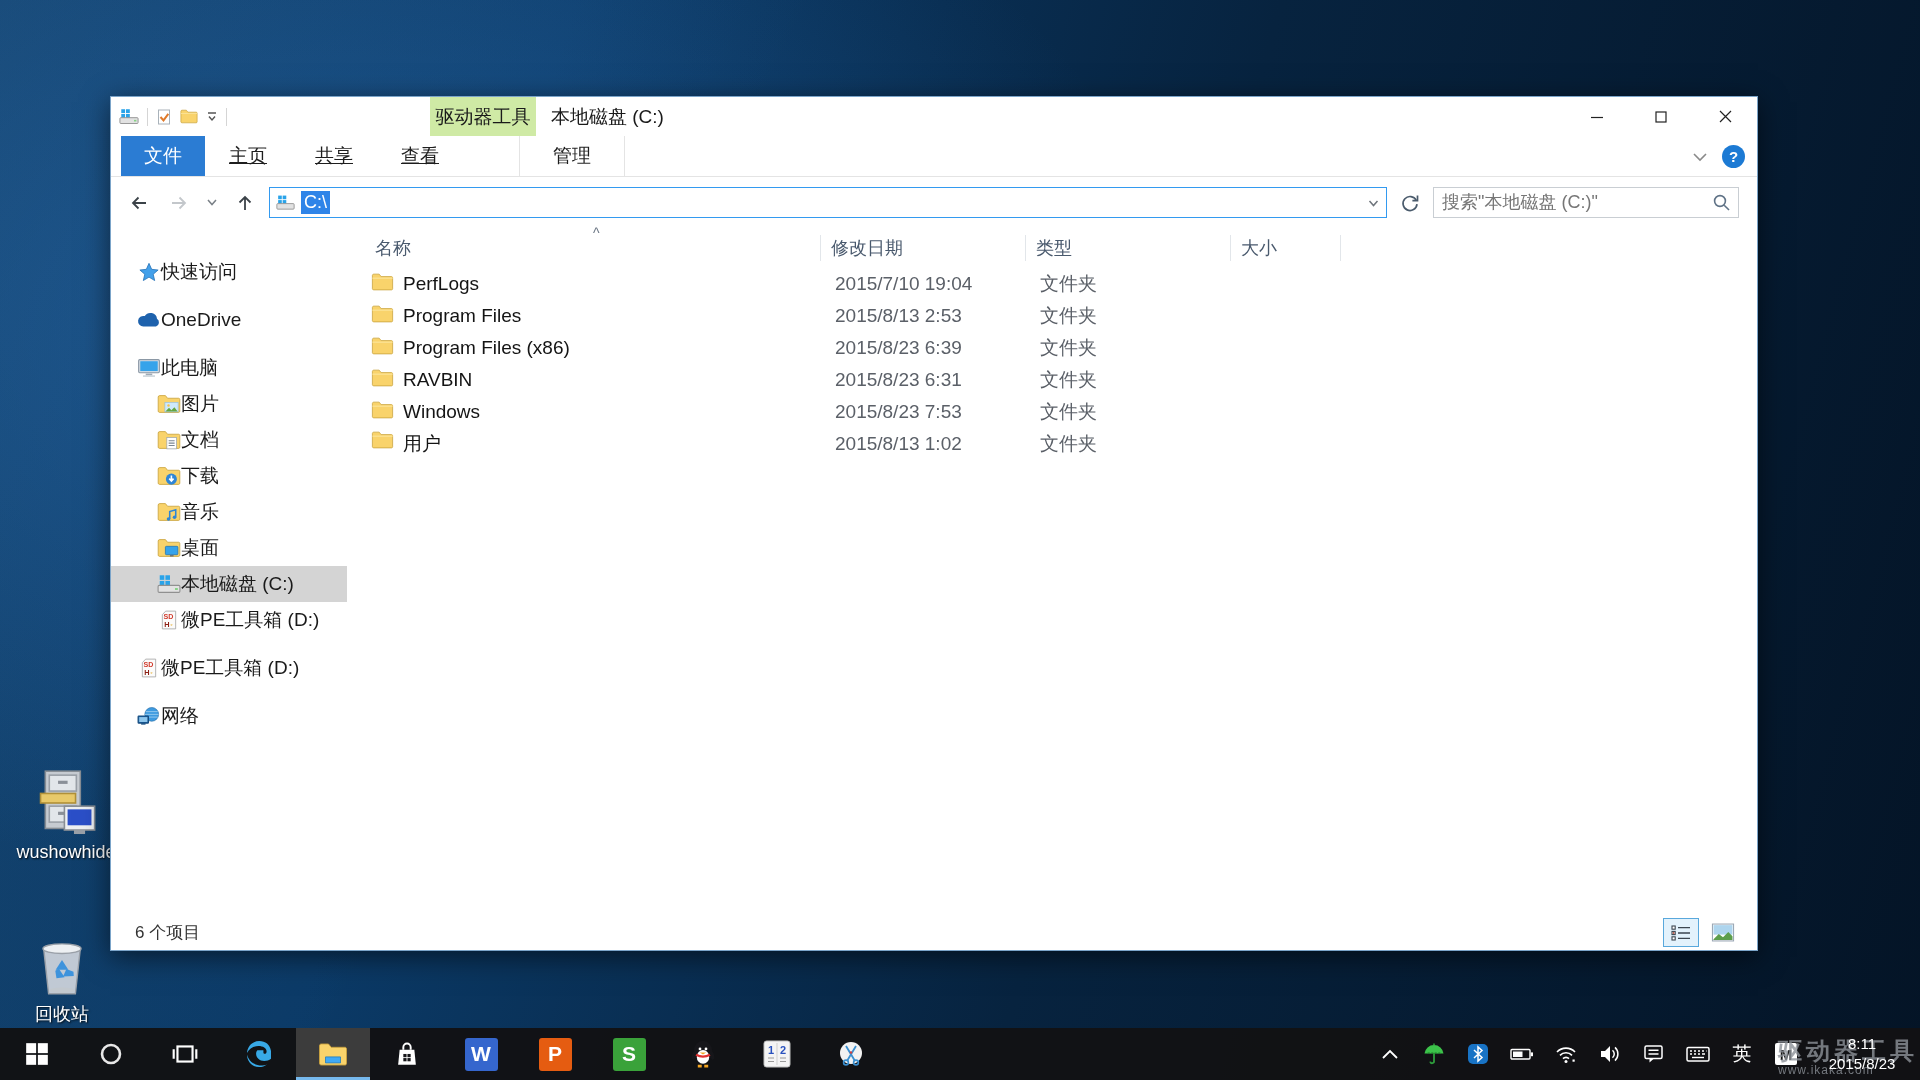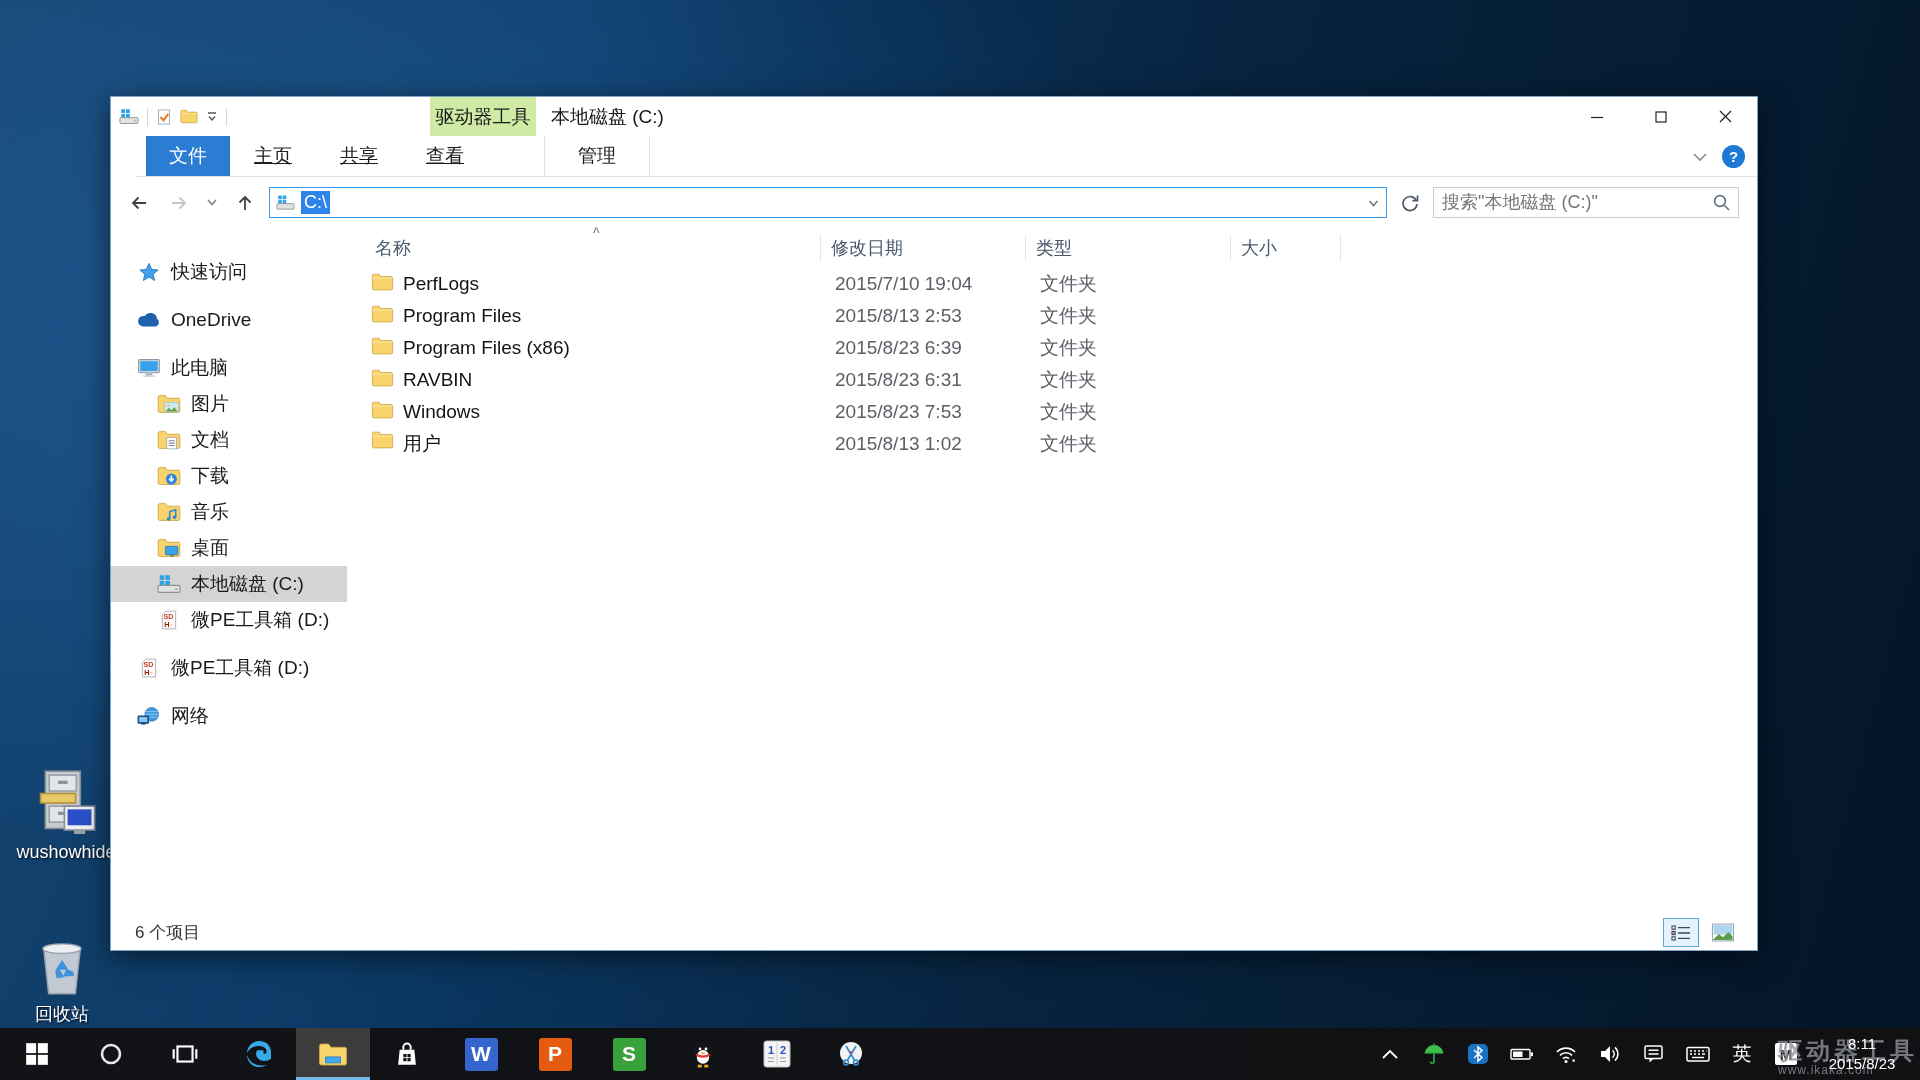--- a/index.html
+++ b/index.html
@@ -29,21 +29,21 @@
   .qat .sep { width:1px; height:18px; background:#d5d5d5; }
   .ctx-tab { position:absolute; left:319px; top:0; width:106px; height:39px; background:#cfeaa5;
     color:#1a1a1a; font-size:19px; display:flex; align-items:center; justify-content:center; }
   .win-title { position:absolute; left:440px; top:0; height:39px; line-height:39px;
     font-size:19px; color:#1a1a1a; }
   .caption { position:absolute; right:0; top:0; height:39px; display:flex; }
   .cap-btn { width:64px; height:39px; display:flex; align-items:center; justify-content:center; }
 
   
   .tabrow { position:relative; height:41px; background:#fff; border-bottom:1px solid #e4e4e4;
-    display:flex; align-items:stretch; padding-left:10px;margin-left:25px; }
+    display:flex; align-items:stretch; padding-left:10px; }
   .rtab { font-size:19px; color:#1e1e1e; display:flex; align-items:center; justify-content:center; }
   .rtab-file { width:84px; background:#2b7cd3; color:#fff; }
   .rtab-norm { width:86px;text-decoration:underline; }
   .rtab-manage { width:106px; margin-left:56px; border-left:1px solid #e4e4e4; border-right:1px solid #e4e4e4; }
   .tabrow-right { position:absolute; right:12px; top:0; height:41px; display:flex; align-items:center; gap:14px; }
   .help-btn { width:23px; height:23px; border-radius:50%; background:#1c7ad4; color:#fff;
     font-size:15px; font-weight:bold; display:flex; align-items:center; justify-content:center; }
 
   
   .navrow { position:relative; height:51px; background:#fff; display:flex; align-items:center;
@@ -59,21 +59,21 @@
   .searchbox input { flex:1; border:none; outline:none; font-size:18px; padding:0 8px;
     font-family:inherit; color:#333; background:transparent; }
   .searchbox input::placeholder { color:#767676; opacity:1; }
   .searchbox .mag { width:34px; display:flex; align-items:center; justify-content:center; }
 
   
   .main { position:absolute; top:131px; bottom:35px; left:0; right:0; display:flex; background:#fff; }
 
   
   .sidebar { width:236px; padding-top:26px; flex:none; }
-  .side-item { height:36px; display:flex; align-items:center; gap:10px; font-size:19px; color:#1a1a1a; }
+  .side-item { height:36px; display:flex; align-items:center; font-size:19px; color:#1a1a1a; }
   .side-item.lvl1 { padding-left:26px; }
   .side-item.lvl2 { padding-left:46px; }
   .side-item.grp { margin-top:12px; }
   .side-item.sel { background:#d4d4d4; }
   .sicon { width:24px; height:20px; flex:none; display:flex; align-items:center; justify-content:center; }
   .sicon svg { width:24px; height:20px; }
 
   
   .content { flex:1; position:relative; padding-left:24px; }
   .lhead { position:relative; display:flex; height:40px; align-items:center; }

